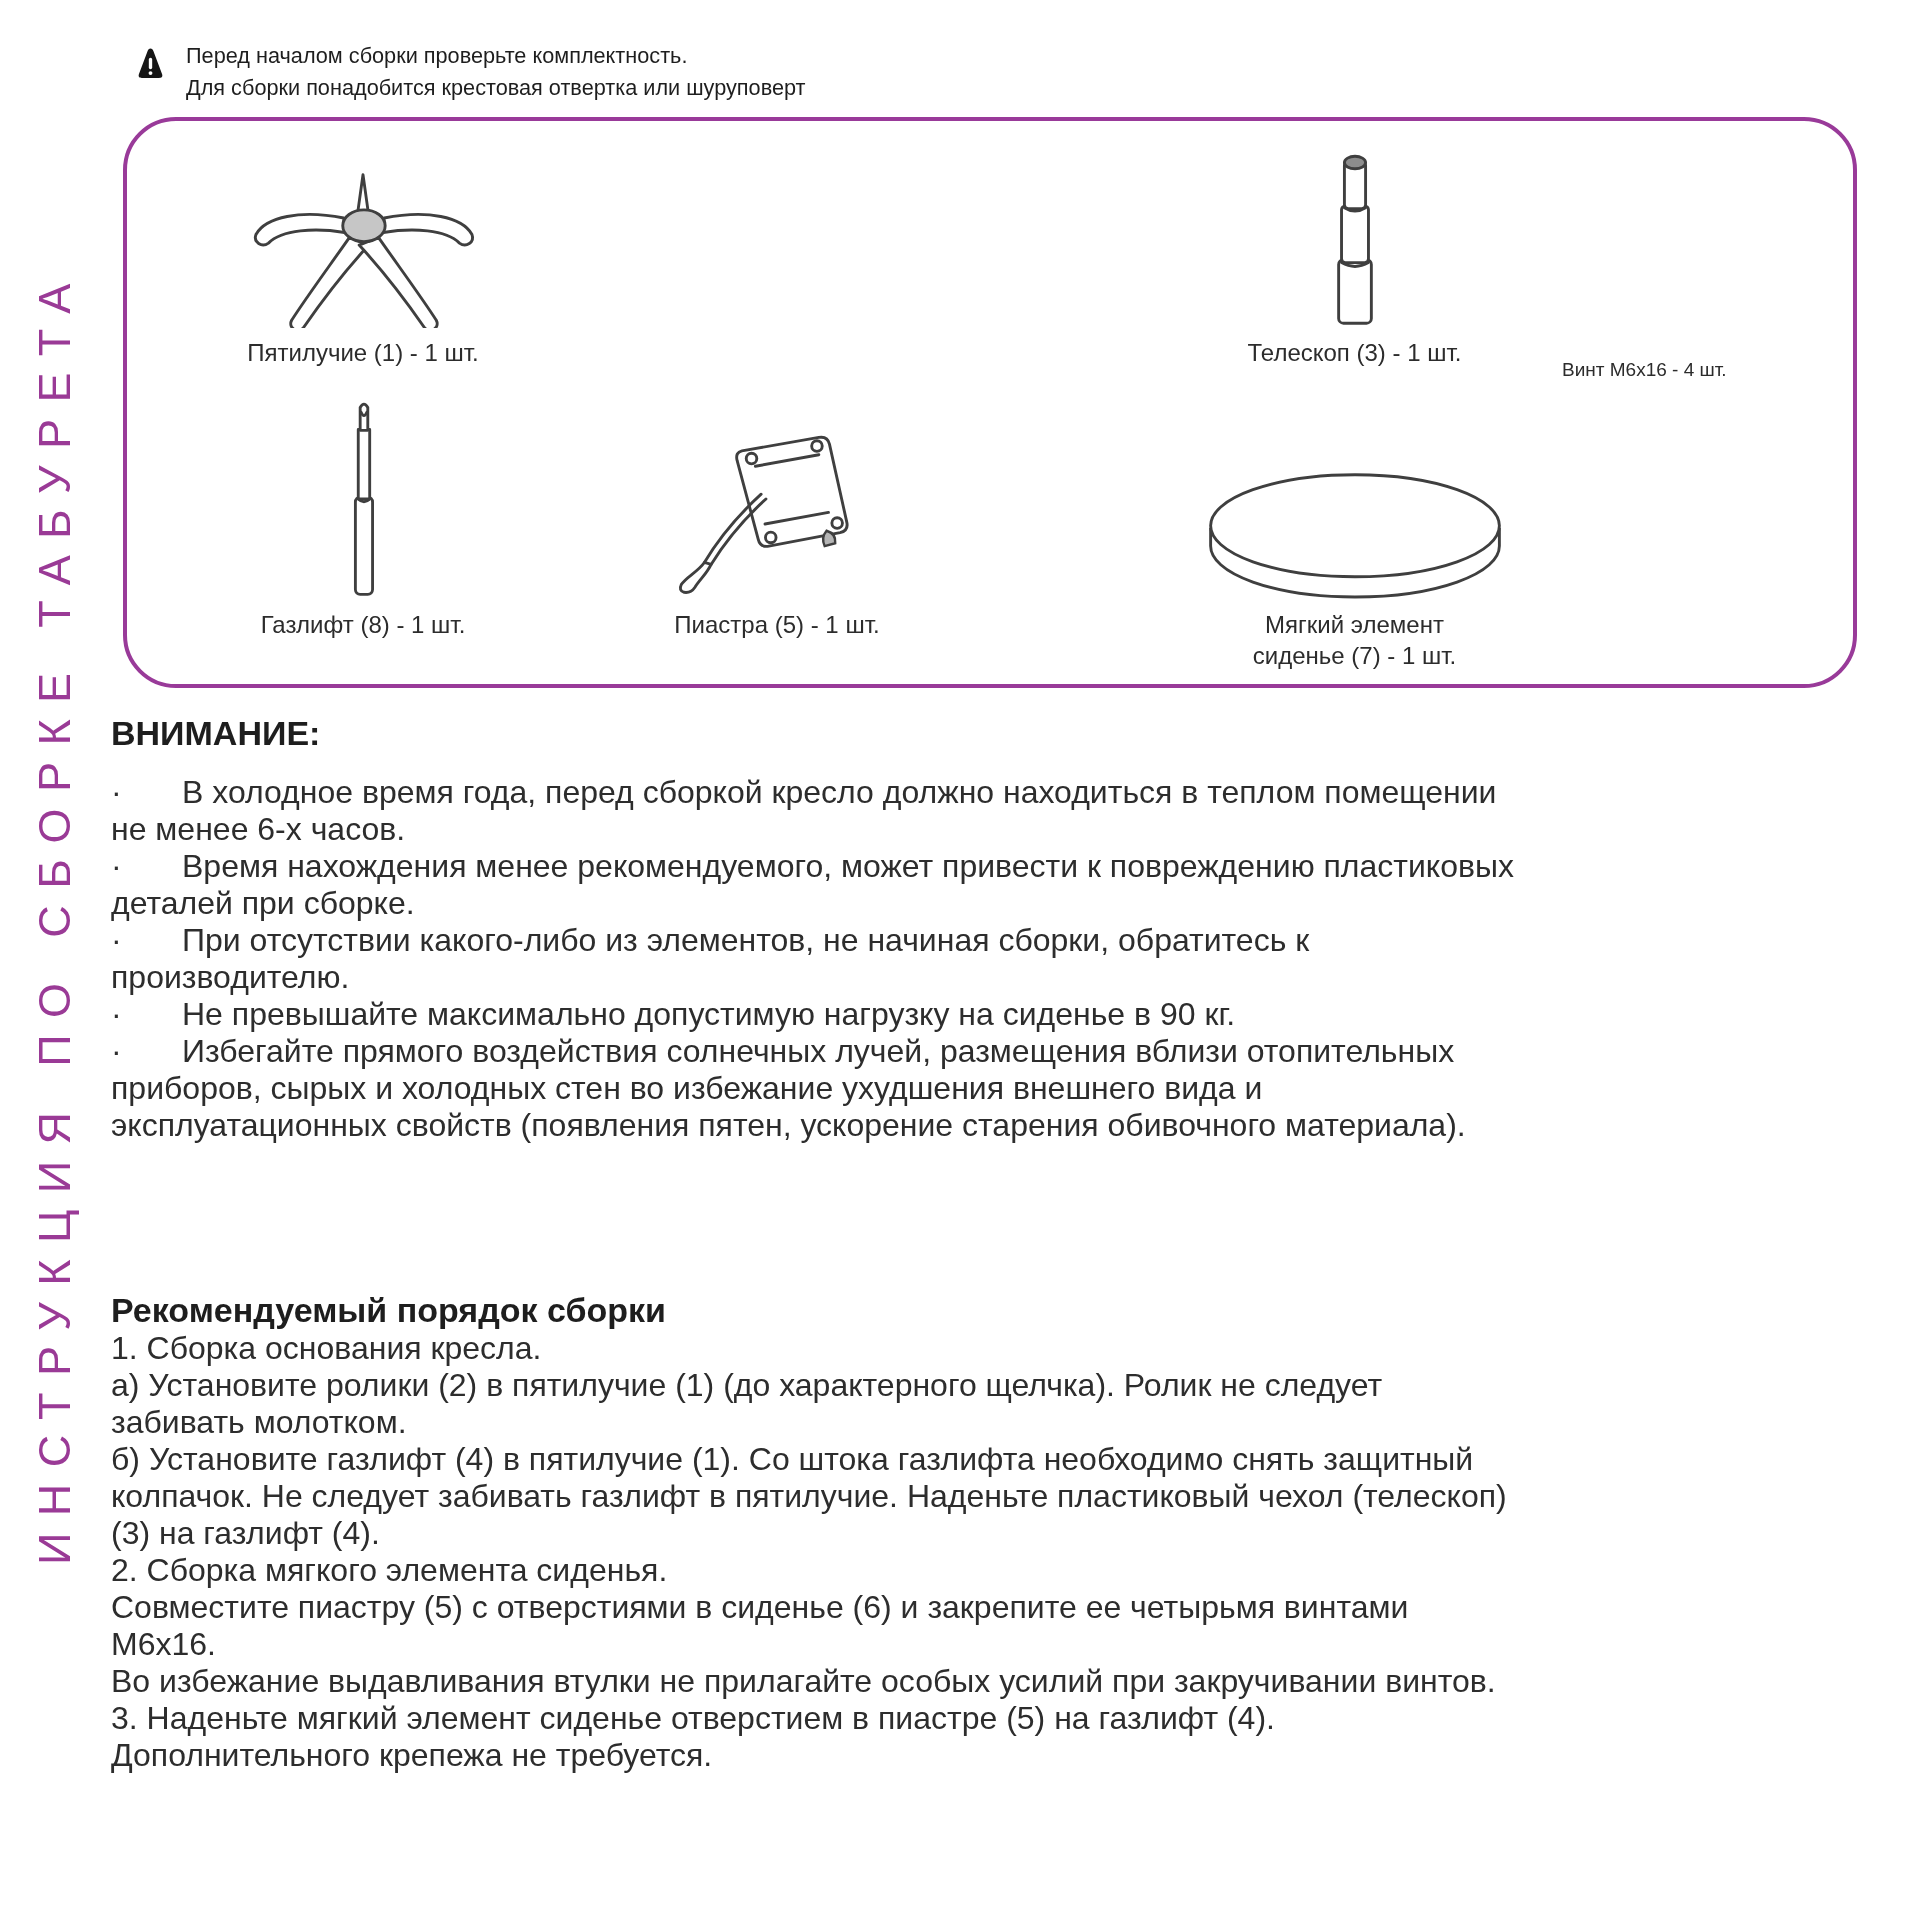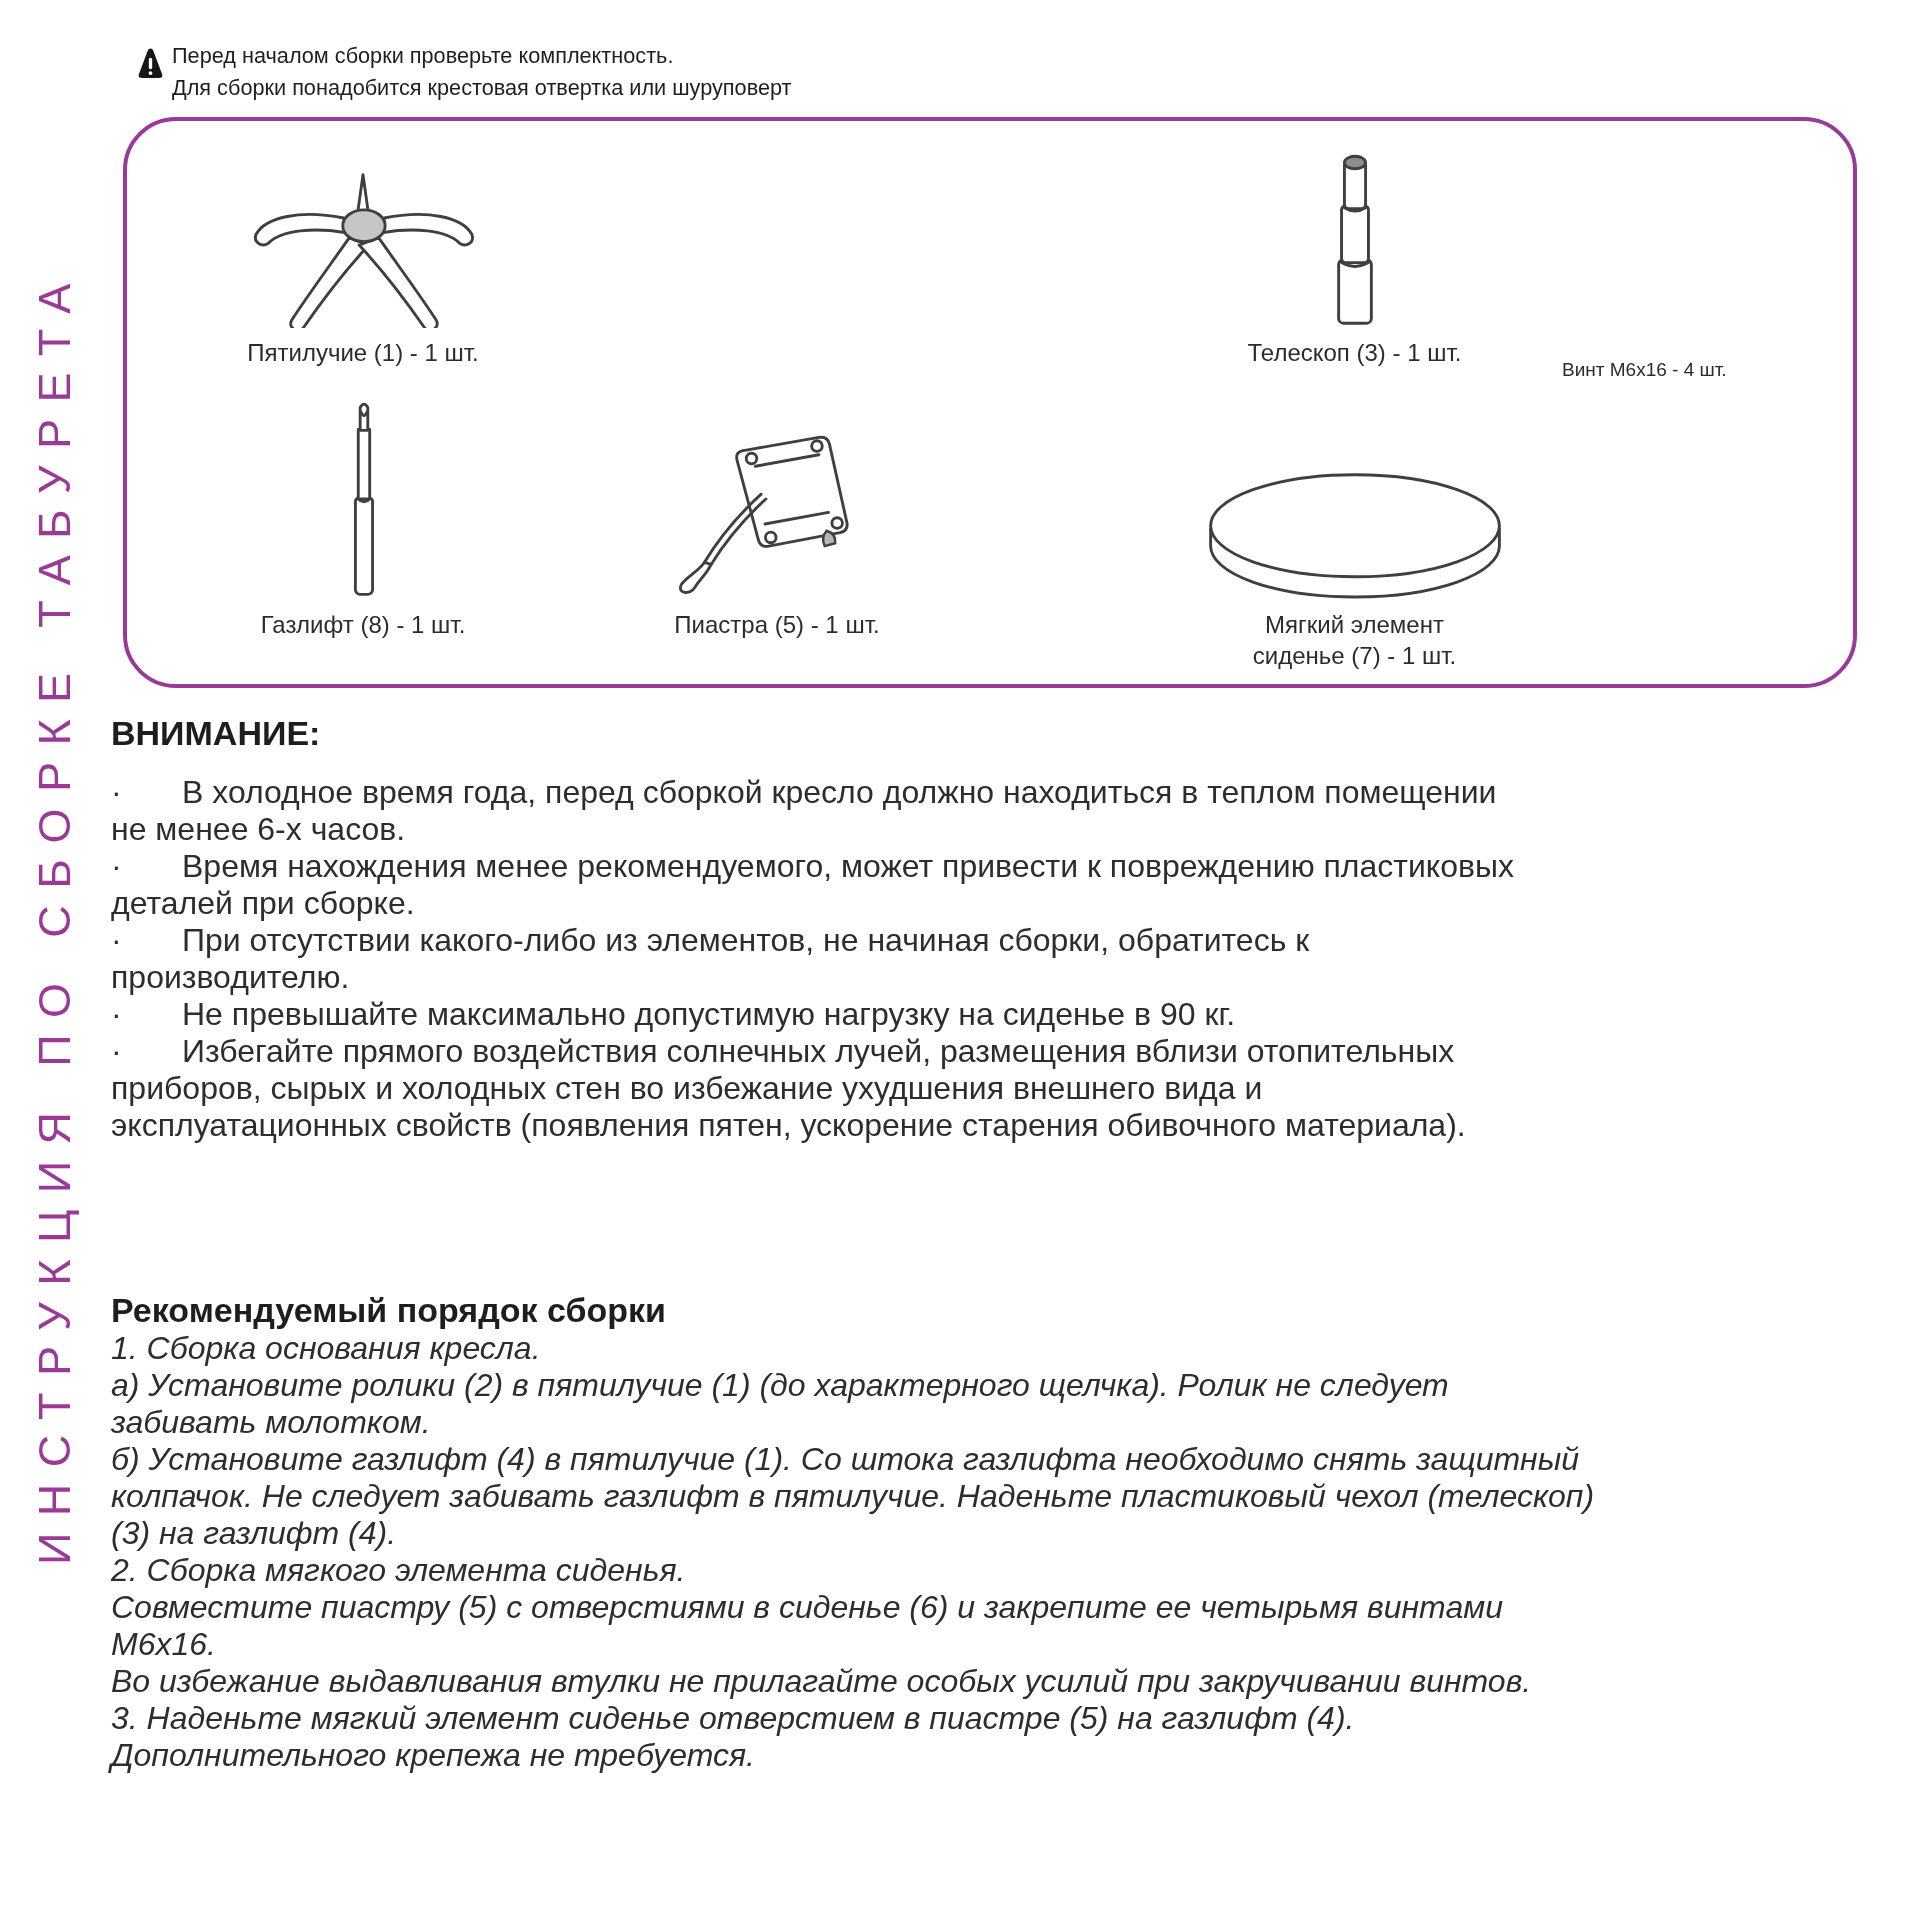--- a/index.html
+++ b/index.html
@@ -10,21 +10,21 @@
   .vertical-title{
     position:absolute;left:19px;top:1565px;width:1473px;height:72px;
     transform-origin:0 0;transform:rotate(-90deg);
     font-size:45px;letter-spacing:16.4px;line-height:72px;white-space:nowrap;
     color:#9a3a96;font-weight:400;
   }
 
   
   .warning-note{position:absolute;left:138px;top:40px;display:flex;align-items:flex-start;}
   .warning-note .tri{width:25px;height:32px;margin-top:6.7px;flex:0 0 auto;}
-  .warning-note .wtext{margin-left:9px;font-size:21.7px;line-height:32px;color:#1e1e1e;}
+  .warning-note .wtext{margin-left:23px;font-size:21.7px;line-height:32px;color:#1e1e1e;}
 
   
   .parts-box{position:absolute;left:123px;top:117px;width:1734px;height:571px;
     border:4.3px solid #993a99;border-radius:53px;box-sizing:border-box;padding-left:45px;}
   .part-cell{position:absolute;display:flex;flex-direction:column;align-items:center;}
   .part-image{display:flex;align-items:flex-end;justify-content:center;}
   .part-label{font-size:24px;line-height:31px;color:#2c2c2c;text-align:center;
               white-space:pre-line;margin-top:8.7px;}
   .cell-1{left:53px;top:29px;width:366px;}   .cell-1 .part-image{height:178px;}
   .cell-2{left:506px;top:29px;width:279px;}  .cell-2 .part-image{height:178px;}
@@ -41,21 +41,21 @@
   
   .attention{position:absolute;left:111px;top:714px;width:1772px;}
   .attention h2{margin:0 0 21px 0;font-size:34px;line-height:39px;font-weight:bold;color:#1e1e1e;}
   .bullet{margin:0;font-size:32px;line-height:37px;}
   .bullet .marker{display:inline-block;width:71px;}
   .bullet .btext{white-space:pre-line;}
 
   .assembly{position:absolute;left:111px;top:1291px;width:1772px;}
   .assembly h2{margin:0;font-size:34px;line-height:39px;font-weight:bold;color:#1e1e1e;}
   .step{margin:0;font-size:32px;line-height:37px;}
-  .step .stext{white-space:pre-line;font-style:italic;}
+  .step .stext{white-space:pre-line;}
 </style>
 </head>
 <body>
 
 <div class="vertical-title">ИНСТРУКЦИЯ ПО СБОРКЕ ТАБУРЕТА</div>
 
 <div class="warning-note">
   <svg class="tri" viewBox="0 0 52 66">
     <path d="M26,3 C29,3 31,5 32,8 L50,56 C52,62 49,64 44,64 L8,64 C3,64 0,62 2,56 L20,8 C21,5 23,3 26,3 Z" fill="#161616"></path>
     <rect x="22.5" y="22" width="7" height="24" rx="3.5" fill="#ffffff"></rect>

